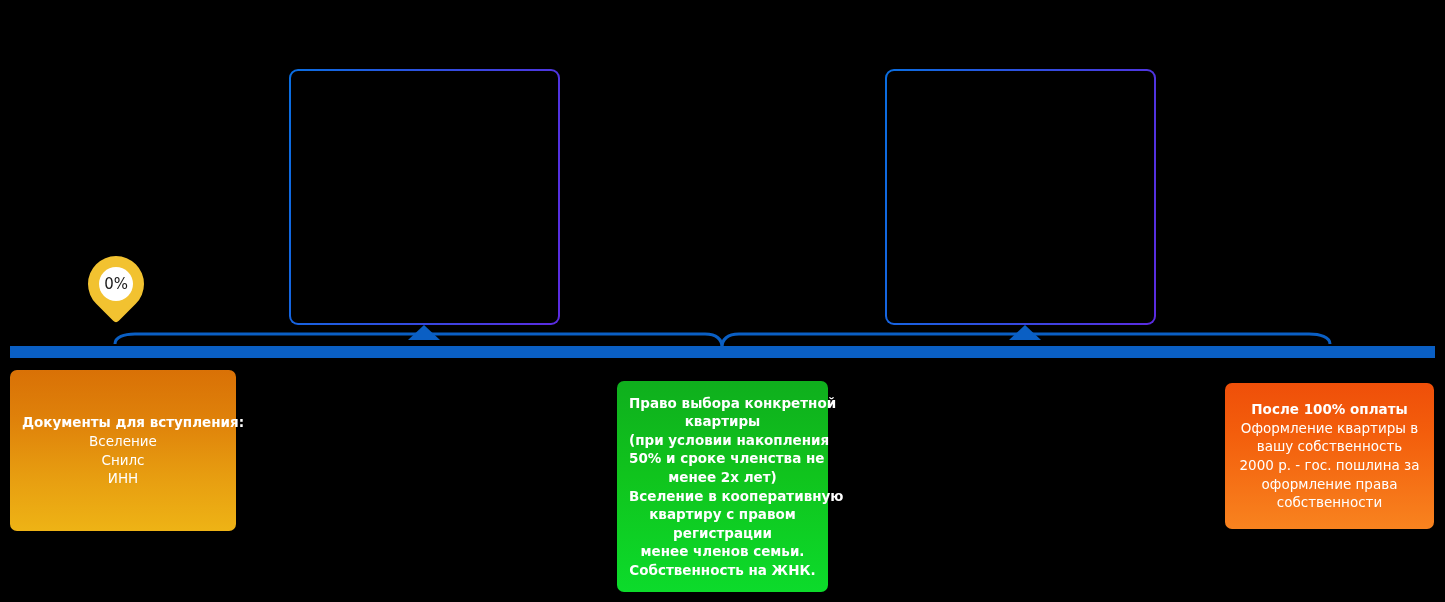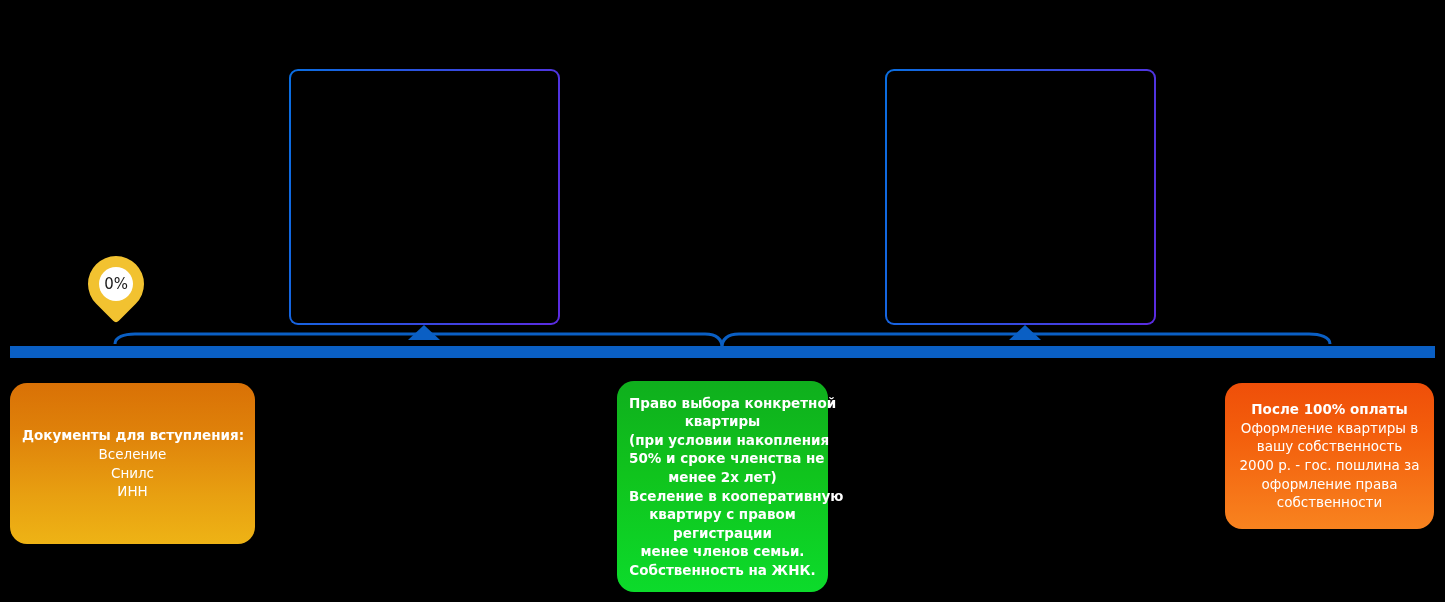--- a/index.html
+++ b/index.html
@@ -77,21 +77,21 @@
     letter-spacing: -0.2px;
     font-family: "DejaVu Sans", "Liberation Sans", sans-serif;
   }
   .pin .pin-disc.small {
     font-size: 13.5px;
   }
 
   
   .card {
     position: absolute;
-    border-radius: 17px;
+    border-radius: 7px;
     box-sizing: border-box;
     display: flex;
     flex-direction: column;
     align-items: center;
     justify-content: center;
     text-align: center;
     color: #ffffff;
     padding: 25px 12px;
   }
   .card .line {
@@ -140,21 +140,21 @@
     <polygon id="arrow-right" points="1025,325 1041,340 1009,340" fill="#0a5fc4"></polygon>
   </svg>
 
   <div class="pin" id="pin-0-el" style="left: 88px; top: 256px;">
     <div class="pin-body" style="background: rgb(242, 194, 48);"></div>
     <div class="pin-disc" style="background: rgb(255, 255, 255);">0%</div>
   </div>
 
 
 
-  <div class="card" id="card-orange" style="left: 10px; top: 383px; width: 245px; height: 161px;">
+  <div class="card" id="card-orange" style="left: 10px; top: 370px; width: 226px; height: 161px;">
       <span class="line bold">Документы для вступления:</span>
       <span class="line">Вселение</span>
       <span class="line">Снилс</span>
       <span class="line">ИНН</span>
     </div>
   <div class="card" id="card-green" style="left: 617px; top: 381px; width: 211px; height: 211px;">
       <span class="line bold">Право выбора конкретной</span>
       <span class="line bold">квартиры</span>
       <span class="line bold">(при условии накопления</span>
       <span class="line bold">50% и сроке членства не</span>

